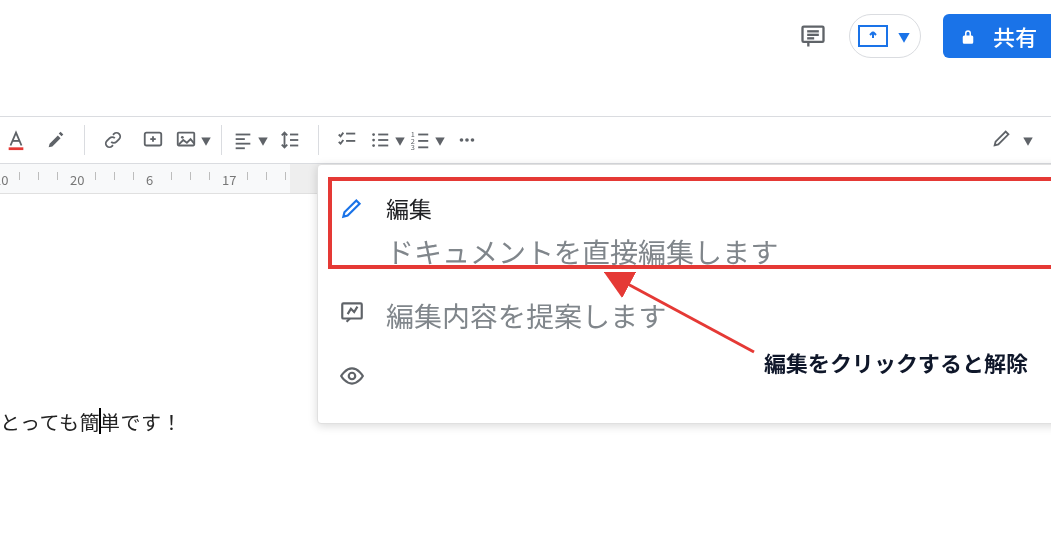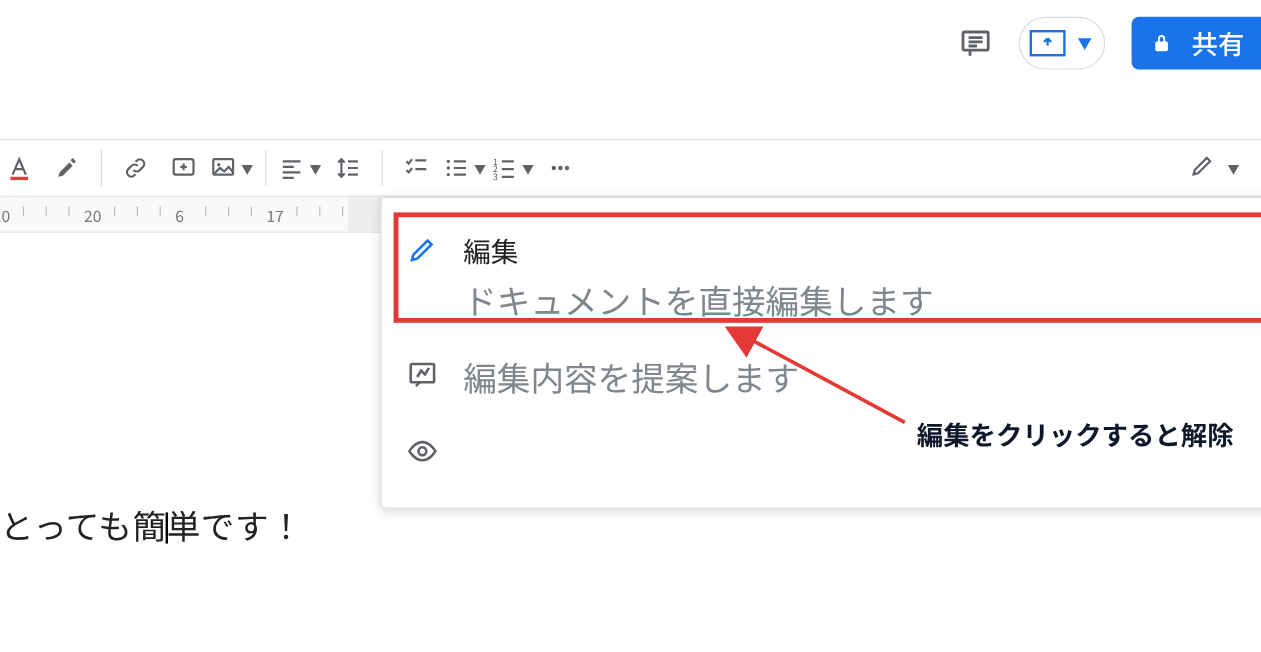--- a/index.html
+++ b/index.html
@@ -112,22 +112,22 @@
     position: absolute;
     top: 194px;
     left: 0;
     right: 0;
     bottom: 0;
     background: #fff;
   }
   .doc-text {
     position: absolute;
     left: 0px;
-    top: 224px;
-    font-size: 28px;
+    top: 210px;
+    font-size: 20px;
     color: #222;
     letter-spacing: 0.5px;
     white-space: nowrap;
   }
   .caret-bar { display:inline-block; width:2px; height:26px; background:#000; position:relative; top:4px; margin:0 -1px; }
 
   
   .menu {
     position: absolute;
     left: 307px;

